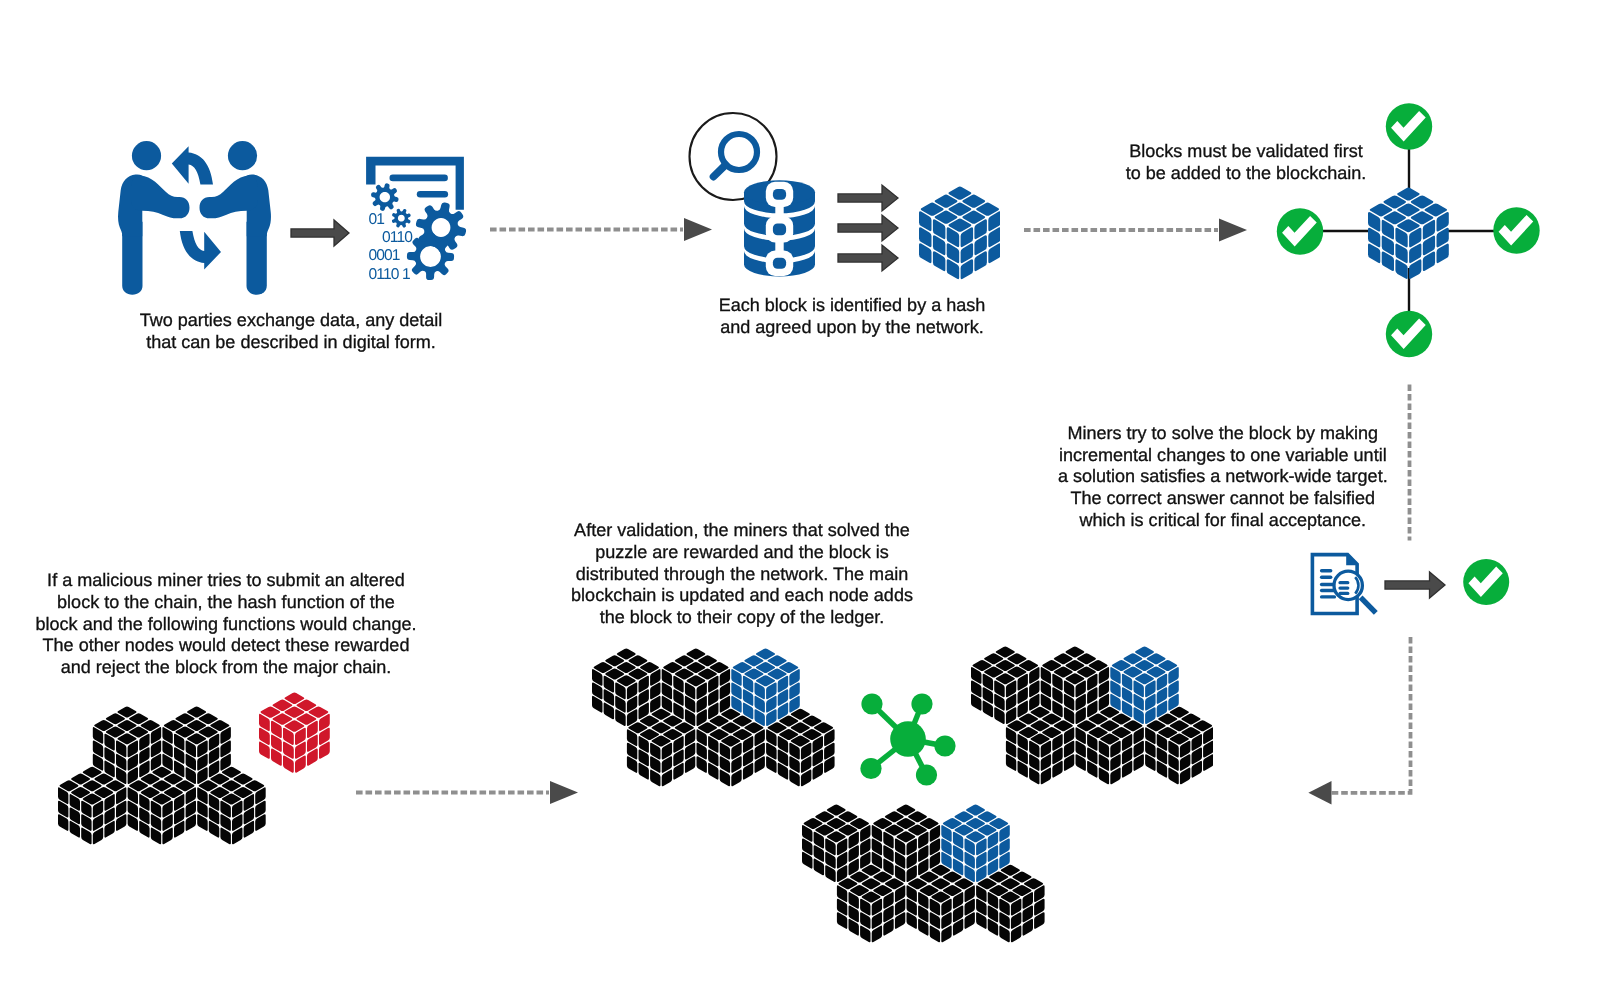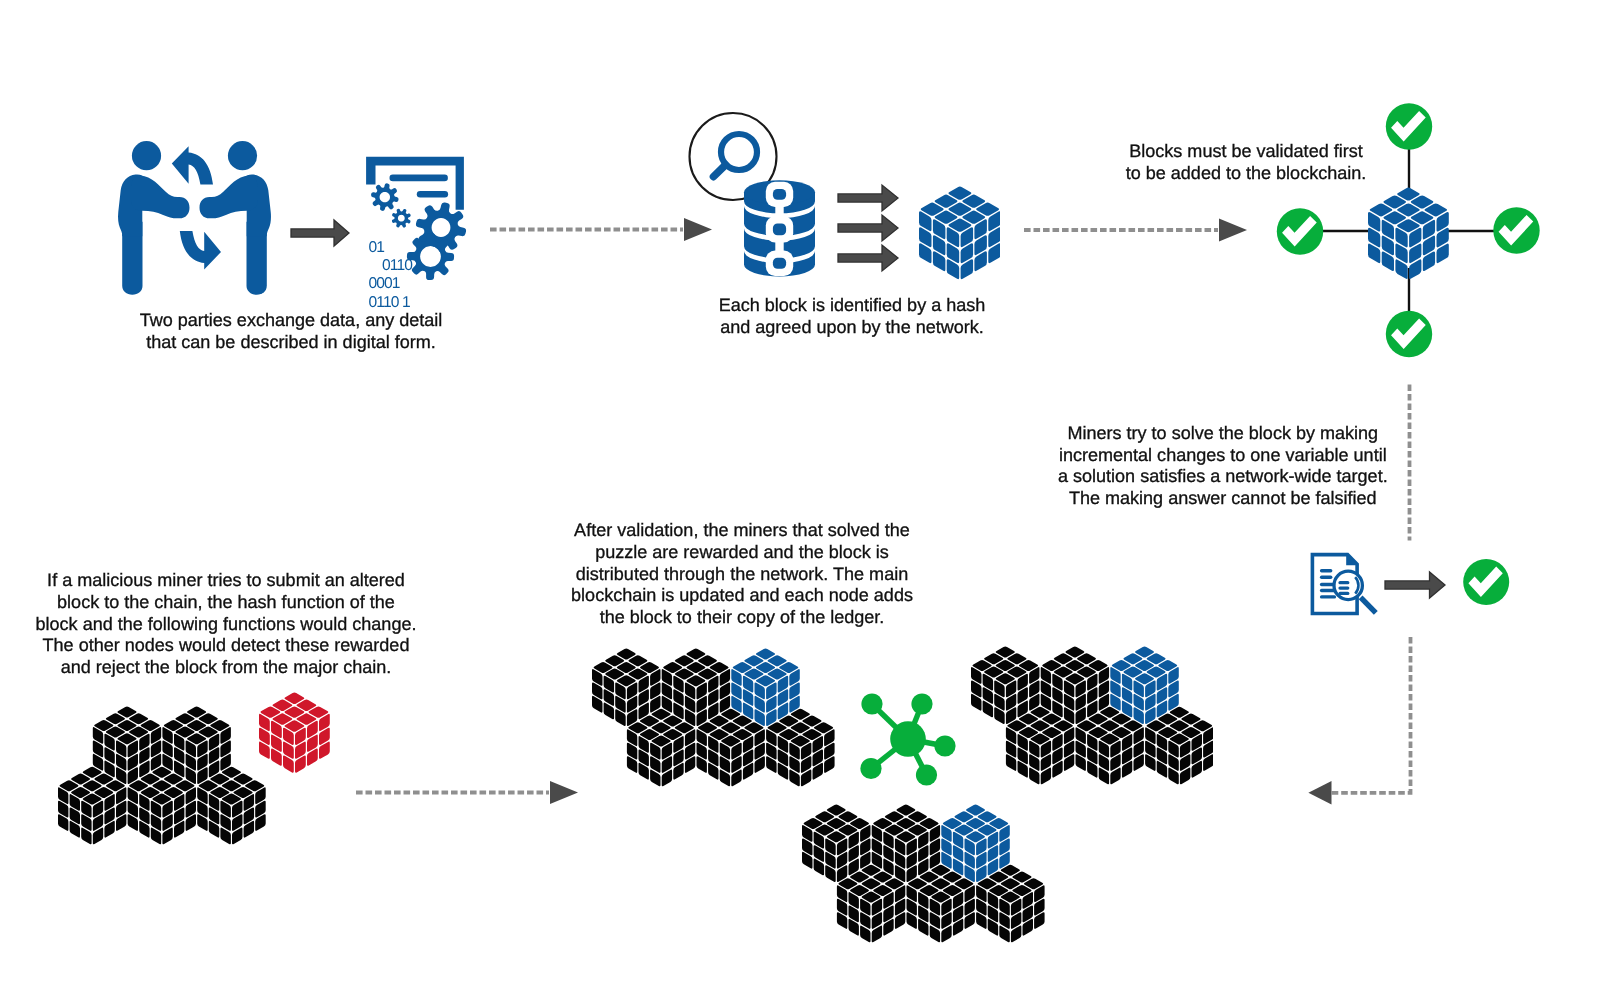--- a/index.html
+++ b/index.html
@@ -7,21 +7,21 @@
   #stage{position:relative;width:1600px;height:995px;background:#ffffff;overflow:hidden;
          font-family:"Liberation Sans",sans-serif;color:#141414;
          -webkit-font-smoothing:antialiased;text-rendering:geometricPrecision;}
   #art{position:absolute;left:0;top:0;}
   .ico{position:absolute;}
   .cap{position:absolute;font-size:18.05px;line-height:21.8px;white-space:nowrap;color:#111111;
        text-align:center;transform:translateX(-50%);
        -webkit-text-stroke:0.32px #111111;}
   .cap div{white-space:nowrap;}
   .bin{position:absolute;font-size:15.6px;line-height:15.6px;color:#0c5a9e;white-space:nowrap;
-       letter-spacing:-0.85px;margin-top:28px;}
+       letter-spacing:-0.85px;}
   svg{display:block;}
 </style>
 </head>
 <body>
 
 <div id="stage">
 <svg id="art" width="1600" height="995" viewBox="0 0 1600 995">
       <g fill="#0c5a9e">
         <g transform="translate(146.5,155.7) scale(1.0,1.0)">
           <path d="M-24.3,66.0 L-4.0,66.0 L-4.0,130.0 C-4.0,135.5 -8.4,139.0 -14.2,139.0 C-20.0,139.0 -24.2,135.5 -24.3,130.0 L-24.3,66.0 Z"></path>
@@ -192,21 +192,22 @@
       <div>and agreed upon by the network.</div>
     </div>
     <div class="cap" style="left:1246.0px;top:141.03447500000001px;">
       <div>Blocks must be validated first</div>
       <div>to be added to the blockchain.</div>
     </div>
     <div class="cap" style="left:1222.8px;top:422.73447500000003px;">
       <div>Miners try to solve the block by making</div>
       <div>incremental changes to one variable until</div>
       <div>a solution satisfies a network-wide target.</div>
-      <div>The making answer cannot be falsified</div>
+      <div>The correct answer cannot be falsified</div>
+      <div>which is critical for final acceptance.</div>
     </div>
     <div class="cap" style="left:742.0px;top:520.0344749999999px;">
       <div>After validation, the miners that solved the</div>
       <div>puzzle are rewarded and the block is</div>
       <div>distributed through the network. The main</div>
       <div>blockchain is updated and each node adds</div>
       <div>the block to their copy of the ledger.</div>
     </div>
     <div class="cap" style="left:226.0px;top:570.0344749999999px;text-align:center;">
       <div>If a malicious miner tries to submit an altered</div>

